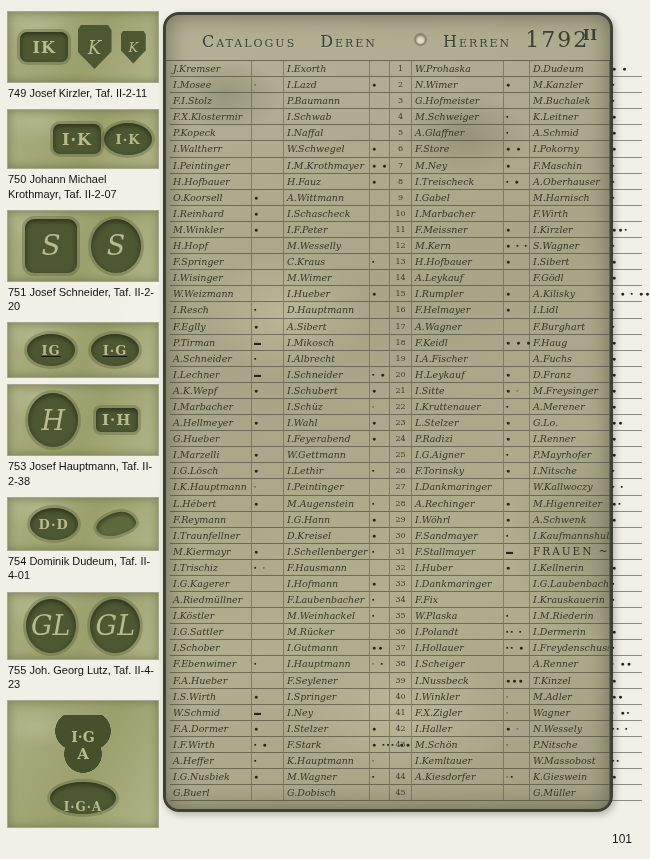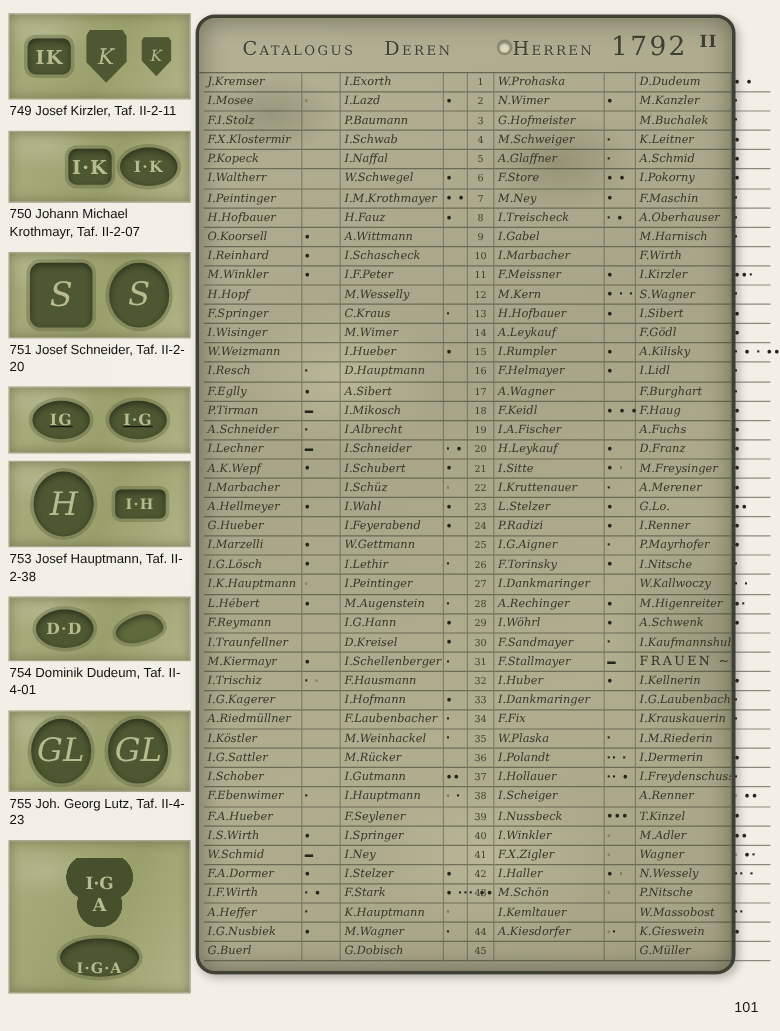--- a/index.html
+++ b/index.html
@@ -25,22 +25,22 @@
   .mark-photo.stacked{flex-direction:column;justify-content:space-evenly;}
   .caption{font-size:11px;line-height:1.3;color:#111;margin:0 0 10px 0;}
   
   .shape{
     display:flex;align-items:center;justify-content:center;
     color:#b7bb8e;font-family:"DejaVu Serif", serif;
     box-shadow: inset 0 2px 5px rgba(0,0,0,.45), 0 0 0 3px rgba(70,80,42,.3);
     background:#4d5731;
   }
   .shape span{display:block;}
-  .rect{width:36px;height:30px;border-radius:7px;font-weight:bold;font-size:16px;letter-spacing:1px;}
-  .rect-sm{width:42px;height:24px;border-radius:5px;font-weight:bold;font-size:12px;letter-spacing:1px;}
+  .rect{width:48px;height:30px;border-radius:7px;font-weight:bold;font-size:16px;letter-spacing:1px;}
+  .rect-sm{width:42px;height:24px;border-radius:5px;font-weight:bold;font-size:15px;letter-spacing:1px;}
   .shield{width:34px;height:44px;clip-path:polygon(10% 0,90% 0,100% 12%,100% 60%,50% 100%,0 60%,0 12%);font-style:italic;font-size:18px;box-shadow:none;}
   .shield-sm{width:25px;height:33px;clip-path:polygon(10% 0,90% 0,100% 12%,100% 60%,50% 100%,0 60%,0 12%);font-style:italic;font-size:13px;box-shadow:none;}
   .oval{width:48px;height:32px;border-radius:50%;font-weight:bold;font-size:13px;letter-spacing:1px;}
   .oval-lg{width:50px;height:54px;border-radius:50%;font-style:italic;font-size:27px;}
   .square{width:52px;height:54px;border-radius:9px;font-style:italic;font-size:28px;}
   .oval-wide{width:66px;height:32px;border-radius:50%;font-weight:bold;font-size:12px;letter-spacing:1px;align-items:flex-end;}
   .blob{width:40px;height:22px;border-radius:60% 40% 55% 45%/50% 65% 35% 50%;transform:rotate(-14deg);background:#5f6a3c;}
   .clover{
     position:relative;width:58px;height:58px;background:transparent;box-shadow:none;
     flex-direction:column;line-height:1;font-weight:bold;
@@ -65,21 +65,21 @@
     box-shadow: inset 0 0 22px rgba(40,40,25,.5), 2px 3px 7px rgba(0,0,0,.25);
     box-sizing:border-box;
   }
   .tablet-header{
     position:relative;height:46px;display:flex;align-items:baseline;
     font-family:"DejaVu Serif", serif;color:#3b4033;
     padding:12px 0 0 0;border-bottom:1px solid rgba(55,58,42,.6);
     box-sizing:border-box;
   }
   .tword{font-variant:small-caps;font-size:16px;letter-spacing:2px;text-shadow:0 1px 0 rgba(255,255,255,.18);}
-  .tw1{margin-left:36px;} .tw2{margin-left:24px;} .tw3{margin-left:50px;}
+  .tw1{margin-left:36px;} .tw2{margin-left:24px;} .tw3{margin-left:66px;}
   .year{font-size:22px;margin-left:14px;letter-spacing:2px;}
   .plate-no{position:absolute;top:12px;right:12px;font-size:14px;font-weight:bold;letter-spacing:1px;}
   .hole{
     position:absolute;left:250px;top:20px;width:9px;height:9px;border-radius:50%;
     background:#e0dbbd;box-shadow:0 0 0 2px rgba(70,70,48,.35), inset 0 1px 2px rgba(60,60,40,.6);
   }
   .grid{
     display:grid;
     grid-template-columns:82px 32px 86px 20px 22px 92px 26px 80px 32px;
     grid-auto-rows:16.1px;

